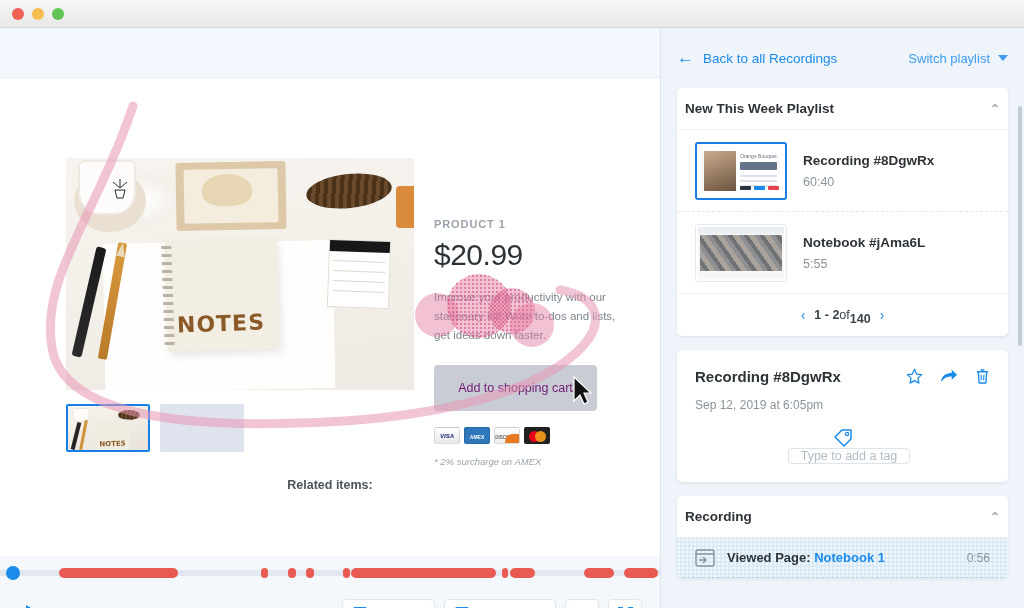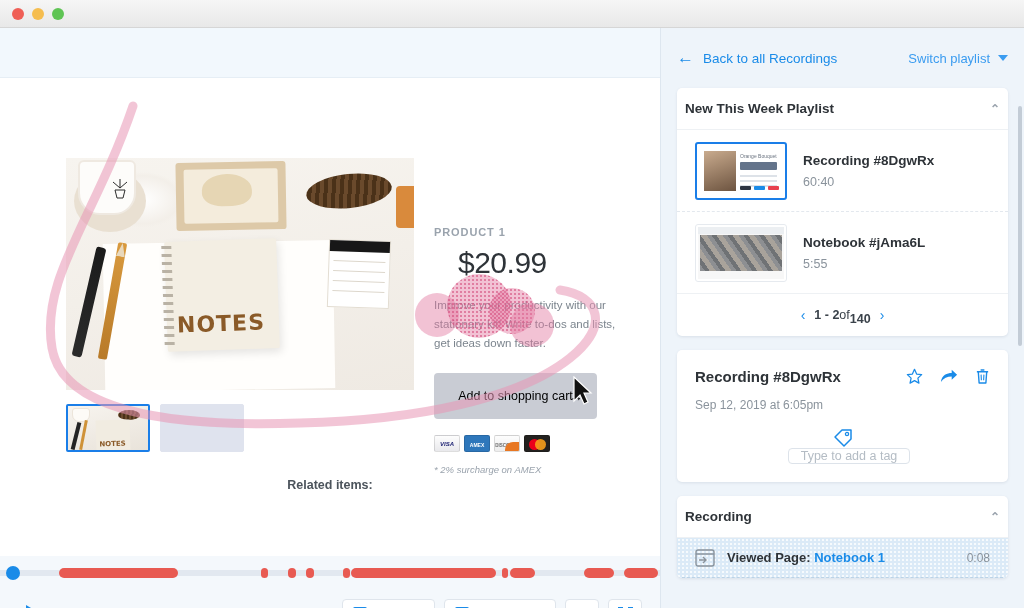--- a/index.html
+++ b/index.html
@@ -100,28 +100,28 @@
     background:#242424; transform: rotate(14deg); }
   .mini-pcl { position:absolute; left:14px; top:14px; width:3px; height:30px;
     background:#cf9238; transform: rotate(11deg); }
   .mini-mug { position:absolute; left:4px; top:2px; width:18px; height:14px;
     background:#fdfbf7; border:1px solid #ece5da; border-radius:3px 3px 7px 7px; }
   .mini-cone { position:absolute; right:8px; top:4px; width:22px; height:10px;
     background: repeating-linear-gradient(100deg,#6a4a2c 0 2px,#4a3118 2px 4px);
     border-radius:50%; }
 
   
-  .info { position: absolute; left: 434px; top: 148px; width: 200px; }
+  .info { position: absolute; left: 434px; top: 140px; width: 200px; }
   .p-label { font-size: 11px; font-weight: bold; letter-spacing: .9px; color: #9aa3ad; }
-  .p-price { font-size: 30px; color: #2e3338; margin-top: 8px; letter-spacing: -.5px; margin-left: 24px; }
+  .p-price { font-size: 30px; color: #2e3338; margin-top: 8px; letter-spacing: -.5px; }
   .p-desc { font-size: 11.5px; line-height: 1.65; color: #7c858e; margin-top: 16px; }
   .cart-btn {
     margin-top: 20px; width: 163px; height: 46px; background: #c9ccd4;
     border-radius: 4px; display: flex; align-items: center; justify-content: center;
-    color: #000000; font-size: 12.5px; position: relative;
+    color: #701a75; font-size: 12.5px; position: relative;
   }
   .cart-btn .arw { position: absolute; right: 14px; font-size: 14px; }
   .cards { margin-top: 16px; display: flex; gap: 4px; }
   .card { width: 26px; height: 17px; border-radius: 2px; position: relative;
     border: 1px solid rgba(0,0,0,.12); overflow: hidden; }
   .card .cl { position: absolute; left: 0; right: 0; bottom: 3px; text-align: center;
     font-size: 5px; font-weight: bold; font-family: "Liberation Sans", sans-serif; }
   .c-visa { background: linear-gradient(#fdfdfd,#e9e9ec); }
   .c-visa .cl { color: #1a1f71; bottom: 4px; font-size: 6px; font-style: italic; }
   .c-amex { background: #2e77bb; }
@@ -471,19 +471,19 @@
       </div>
       <div class="tl-row">
         <svg width="20" height="18" viewBox="0 0 20 18">
           <rect x="1" y="1" width="18" height="16" rx="2" fill="none" stroke="#8a939c" stroke-width="1.4"></rect>
           <path d="M1 5 H19" stroke="#8a939c" stroke-width="1.4"></path>
           <path d="M4 11 H11 M8 8 L11 11 L8 14" fill="none" stroke="#8a939c" stroke-width="1.4"></path>
         </svg>
         <div class="tl-txt">
           <span>Viewed Page: </span><a>Notebook 1</a>
         </div>
-        <div class="tl-time">0:08</div>
+        <div class="tl-time">0:56</div>
       </div>
     </div>
 
     <div class="sb"></div>
   </div>
 </div>
 
 </body></html>

